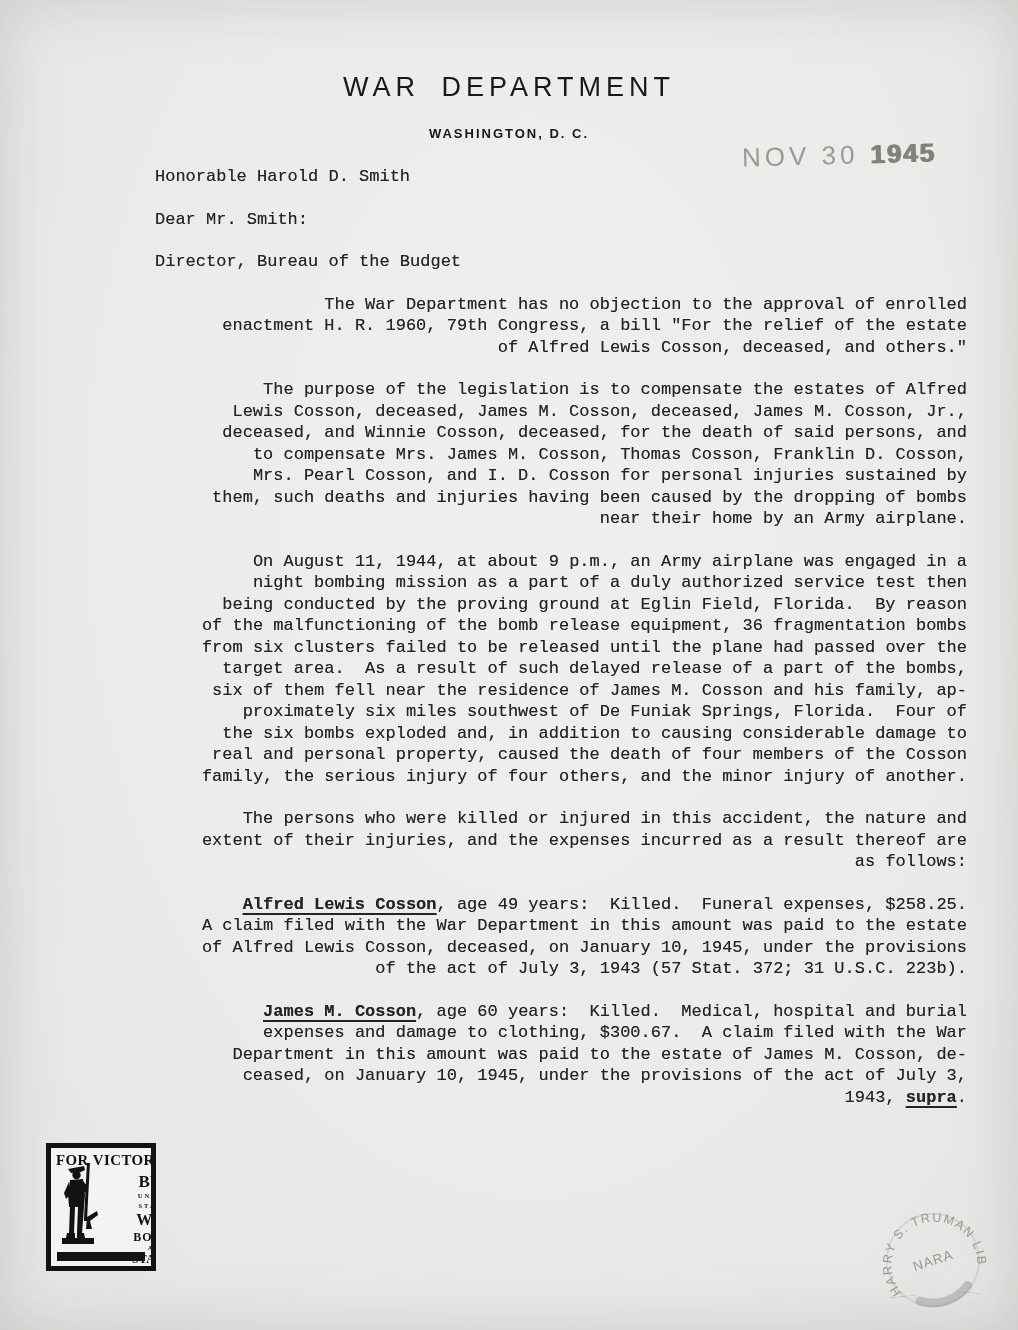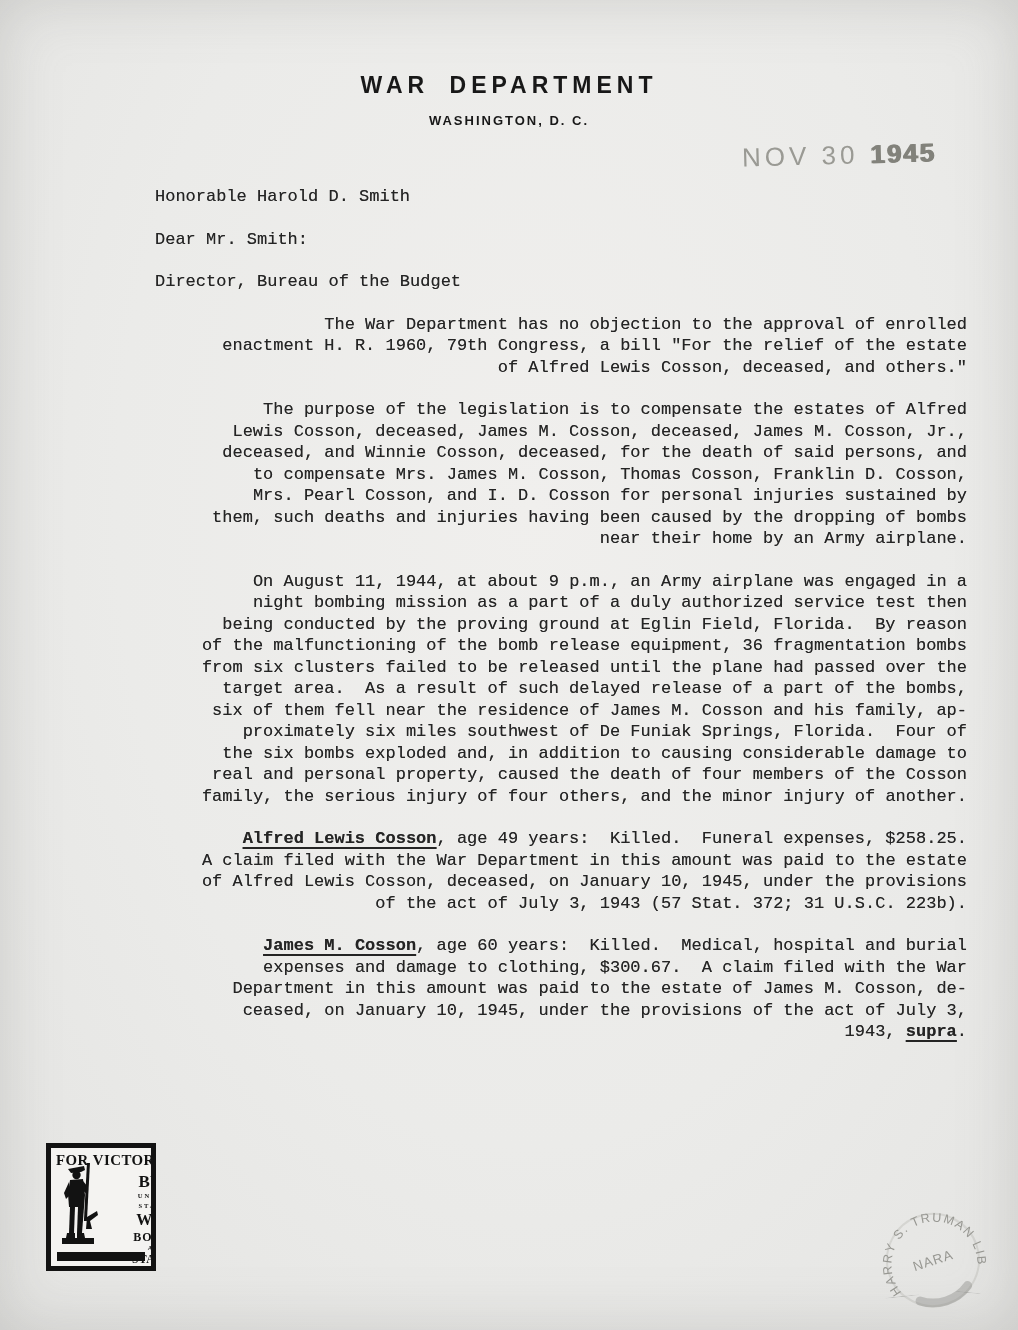--- a/index.html
+++ b/index.html
@@ -24,27 +24,27 @@
   .letterhead {
     position: absolute;
     top: 72px;
     left: 0;
     right: 0;
     text-align: center;
     color: #181818;
   }
   .lh-title {
     font-family: "Liberation Sans", sans-serif;
-    font-weight: bold;
-    font-size: 23px;
+    font-weight: normal;
+    font-size: 27px;
     letter-spacing: 5px;
     word-spacing: 9px;
   }
   .lh-sub {
-    margin-top: 14px;
+    margin-top: 23px;
     font-family: "Liberation Sans", sans-serif;
     font-weight: bold;
     font-size: 13px;
     letter-spacing: 2px;
   }
 
   
   .datestamp {
     position: absolute;
     left: 742px;
@@ -67,21 +67,20 @@
   .content {
     position: absolute;
     left: 155px;
     top: 166px;
     width: 812px;
     font-family: "Liberation Mono", "DejaVu Sans Mono", monospace;
     font-size: 17px;
     line-height: 21.5px;
     color: #242424;
     text-shadow: 0 0 0.6px rgba(20,20,20,0.55);
-    margin-top: 20px;
   }
   .content p {
     margin: 0 0 21px 0;
     white-space: pre-wrap;
   }
   .content p.indent { text-indent: 44px; text-align: right; }
   .u {
     text-decoration: underline;
     text-underline-offset: 4px;
     text-decoration-thickness: 1.5px;
@@ -192,20 +191,23 @@
 night bombing mission as a part of a duly authorized service test then
 being conducted by the proving ground at Eglin Field, Florida.  By reason
 of the malfunctioning of the bomb release equipment, 36 fragmentation bombs
 from six clusters failed to be released until the plane had passed over the
 target area.  As a result of such delayed release of a part of the bombs,
 six of them fell near the residence of James M. Cosson and his family, ap-
 proximately six miles southwest of De Funiak Springs, Florida.  Four of
 the six bombs exploded and, in addition to causing considerable damage to
 real and personal property, caused the death of four members of the Cosson
 family, the serious injury of four others, and the minor injury of another.</p>
+    <p class="indent">The persons who were killed or injured in this accident, the nature and
+extent of their injuries, and the expenses incurred as a result thereof are
+as follows:</p>
 
     <p class="indent"><span class="u">Alfred Lewis Cosson</span><span>, age 49 years:  Killed.  Funeral expenses, $258.25.
 A claim filed with the War Department in this amount was paid to the estate
 of Alfred Lewis Cosson, deceased, on January 10, 1945, under the provisions
 of the act of July 3, 1943 (57 Stat. 372; 31 U.S.C. 223b).</span></p>
 
     <p class="indent"><span class="u">James M. Cosson</span><span>, age 60 years:  Killed.  Medical, hospital and burial
 expenses and damage to clothing, $300.67.  A claim filed with the War
 Department in this amount was paid to the estate of James M. Cosson, de-
 ceased, on January 10, 1945, under the provisions of the act of July 3,

